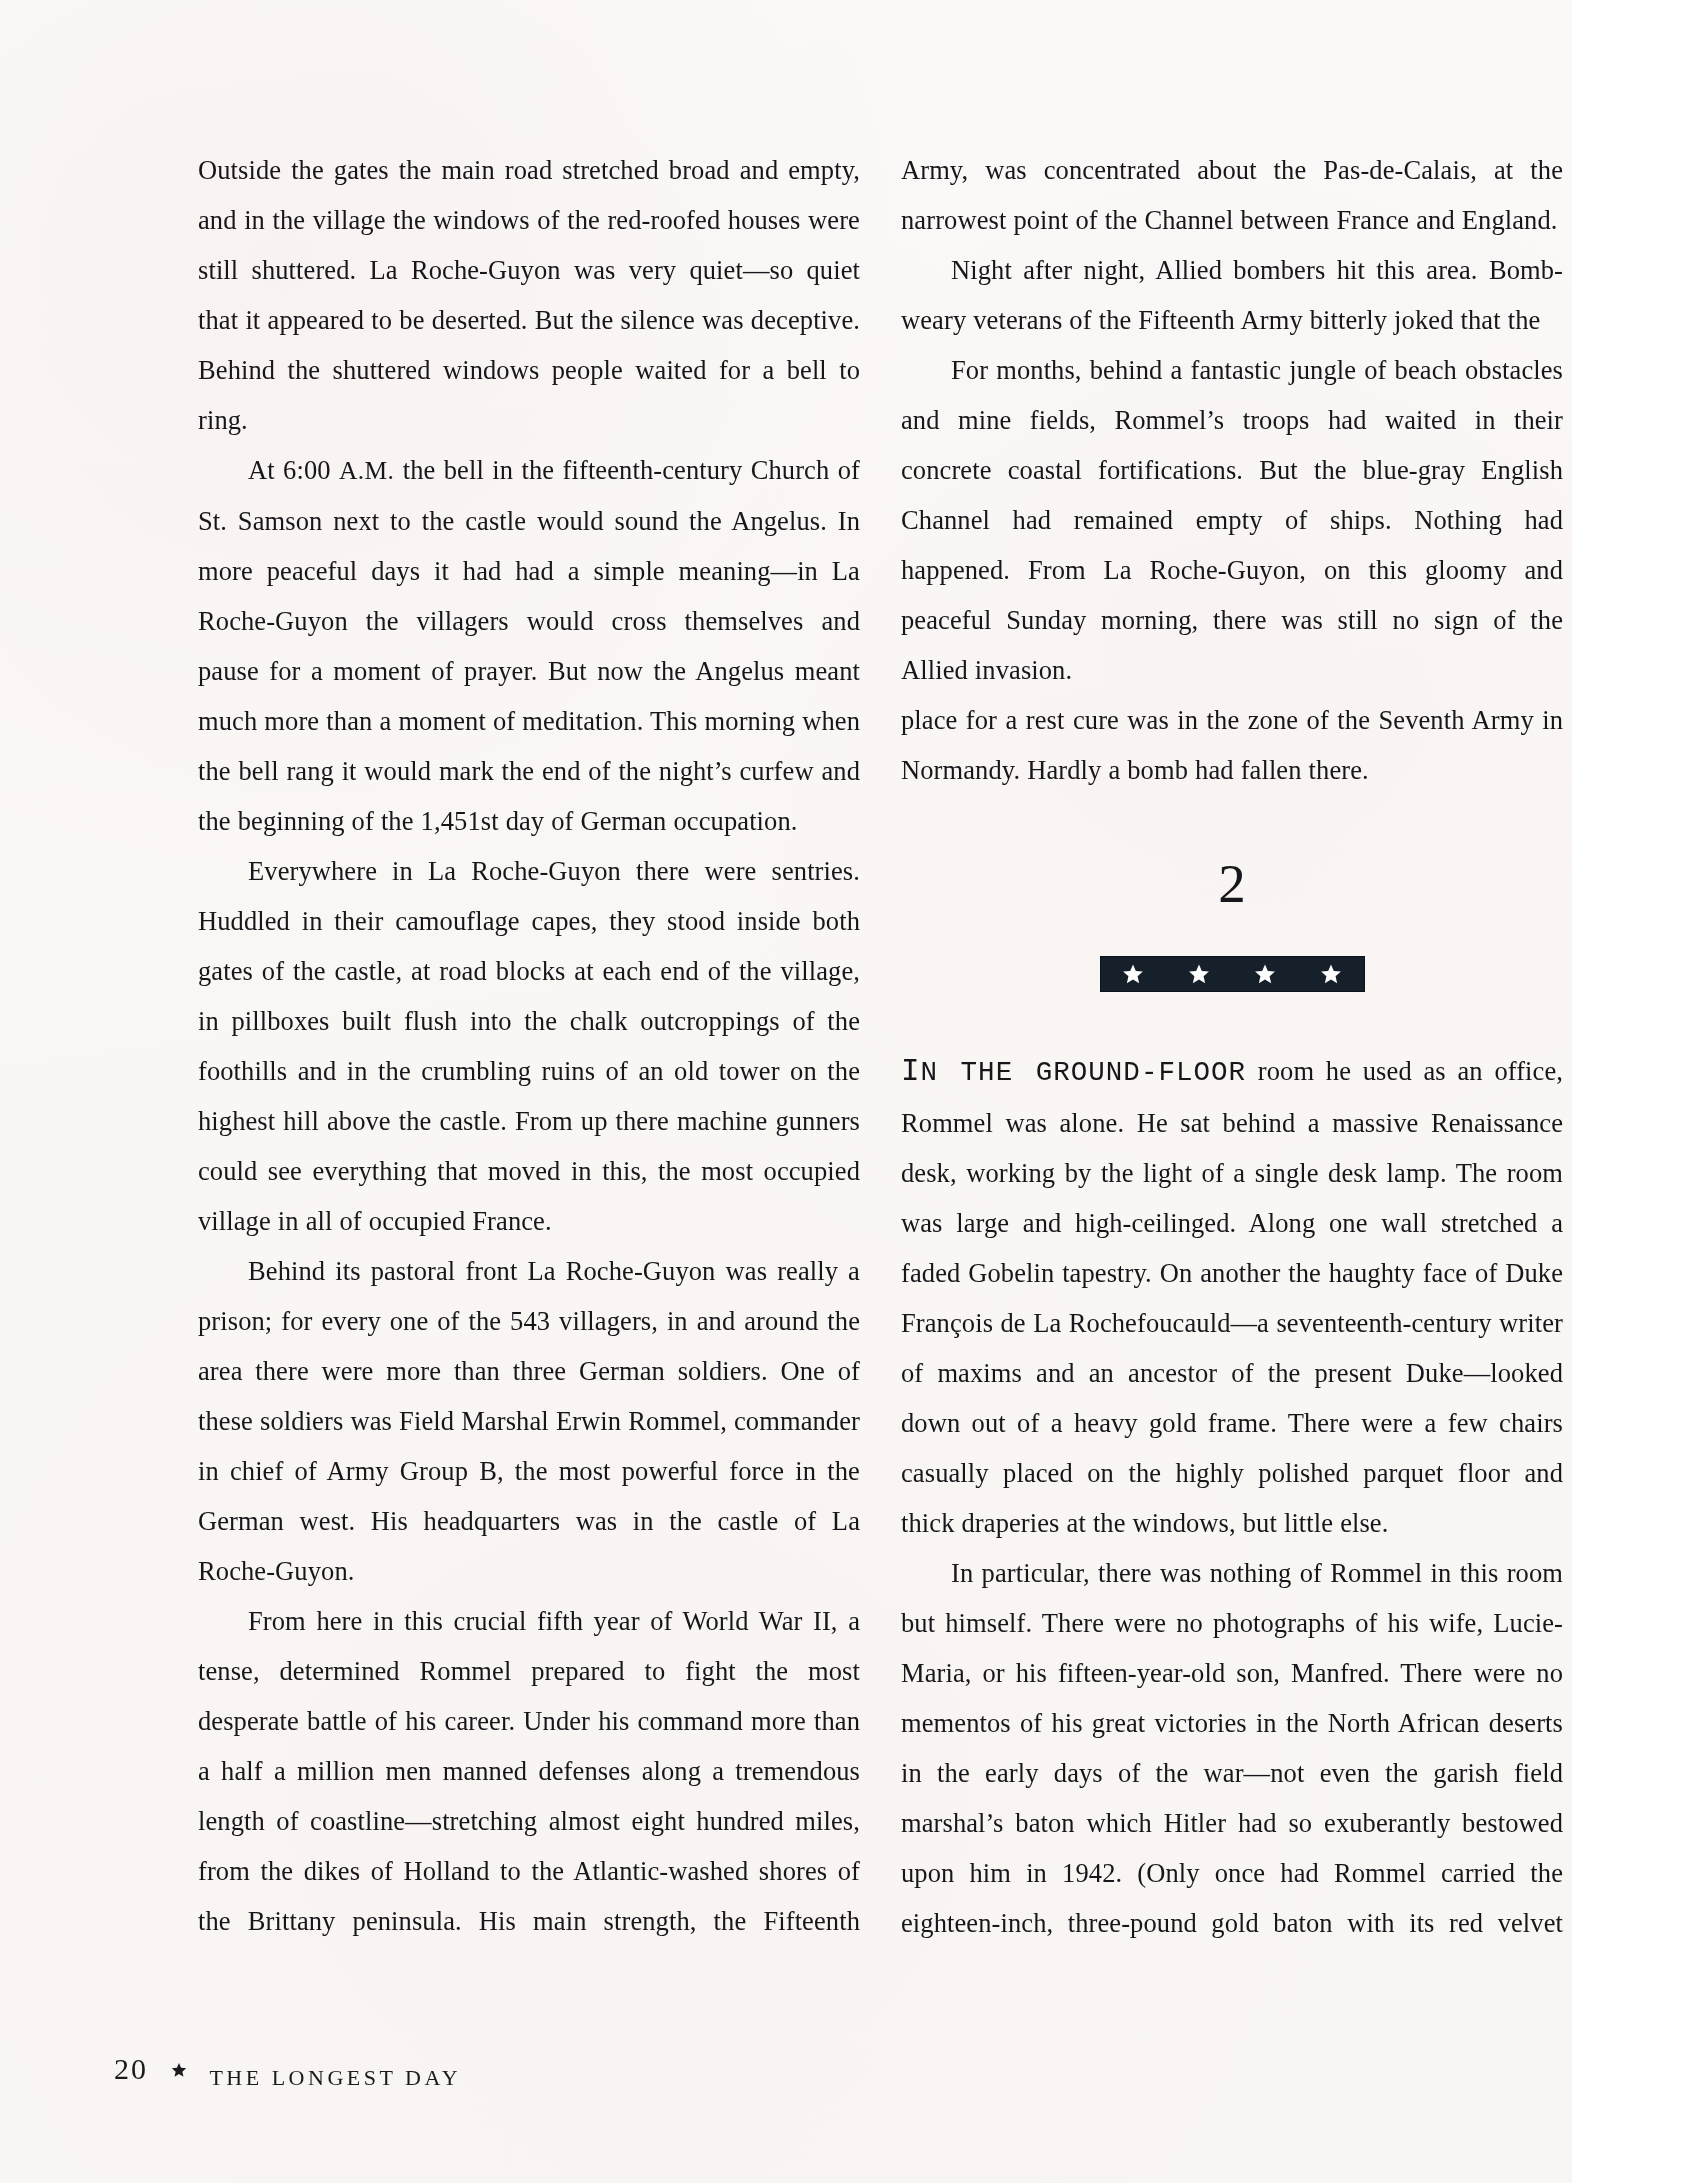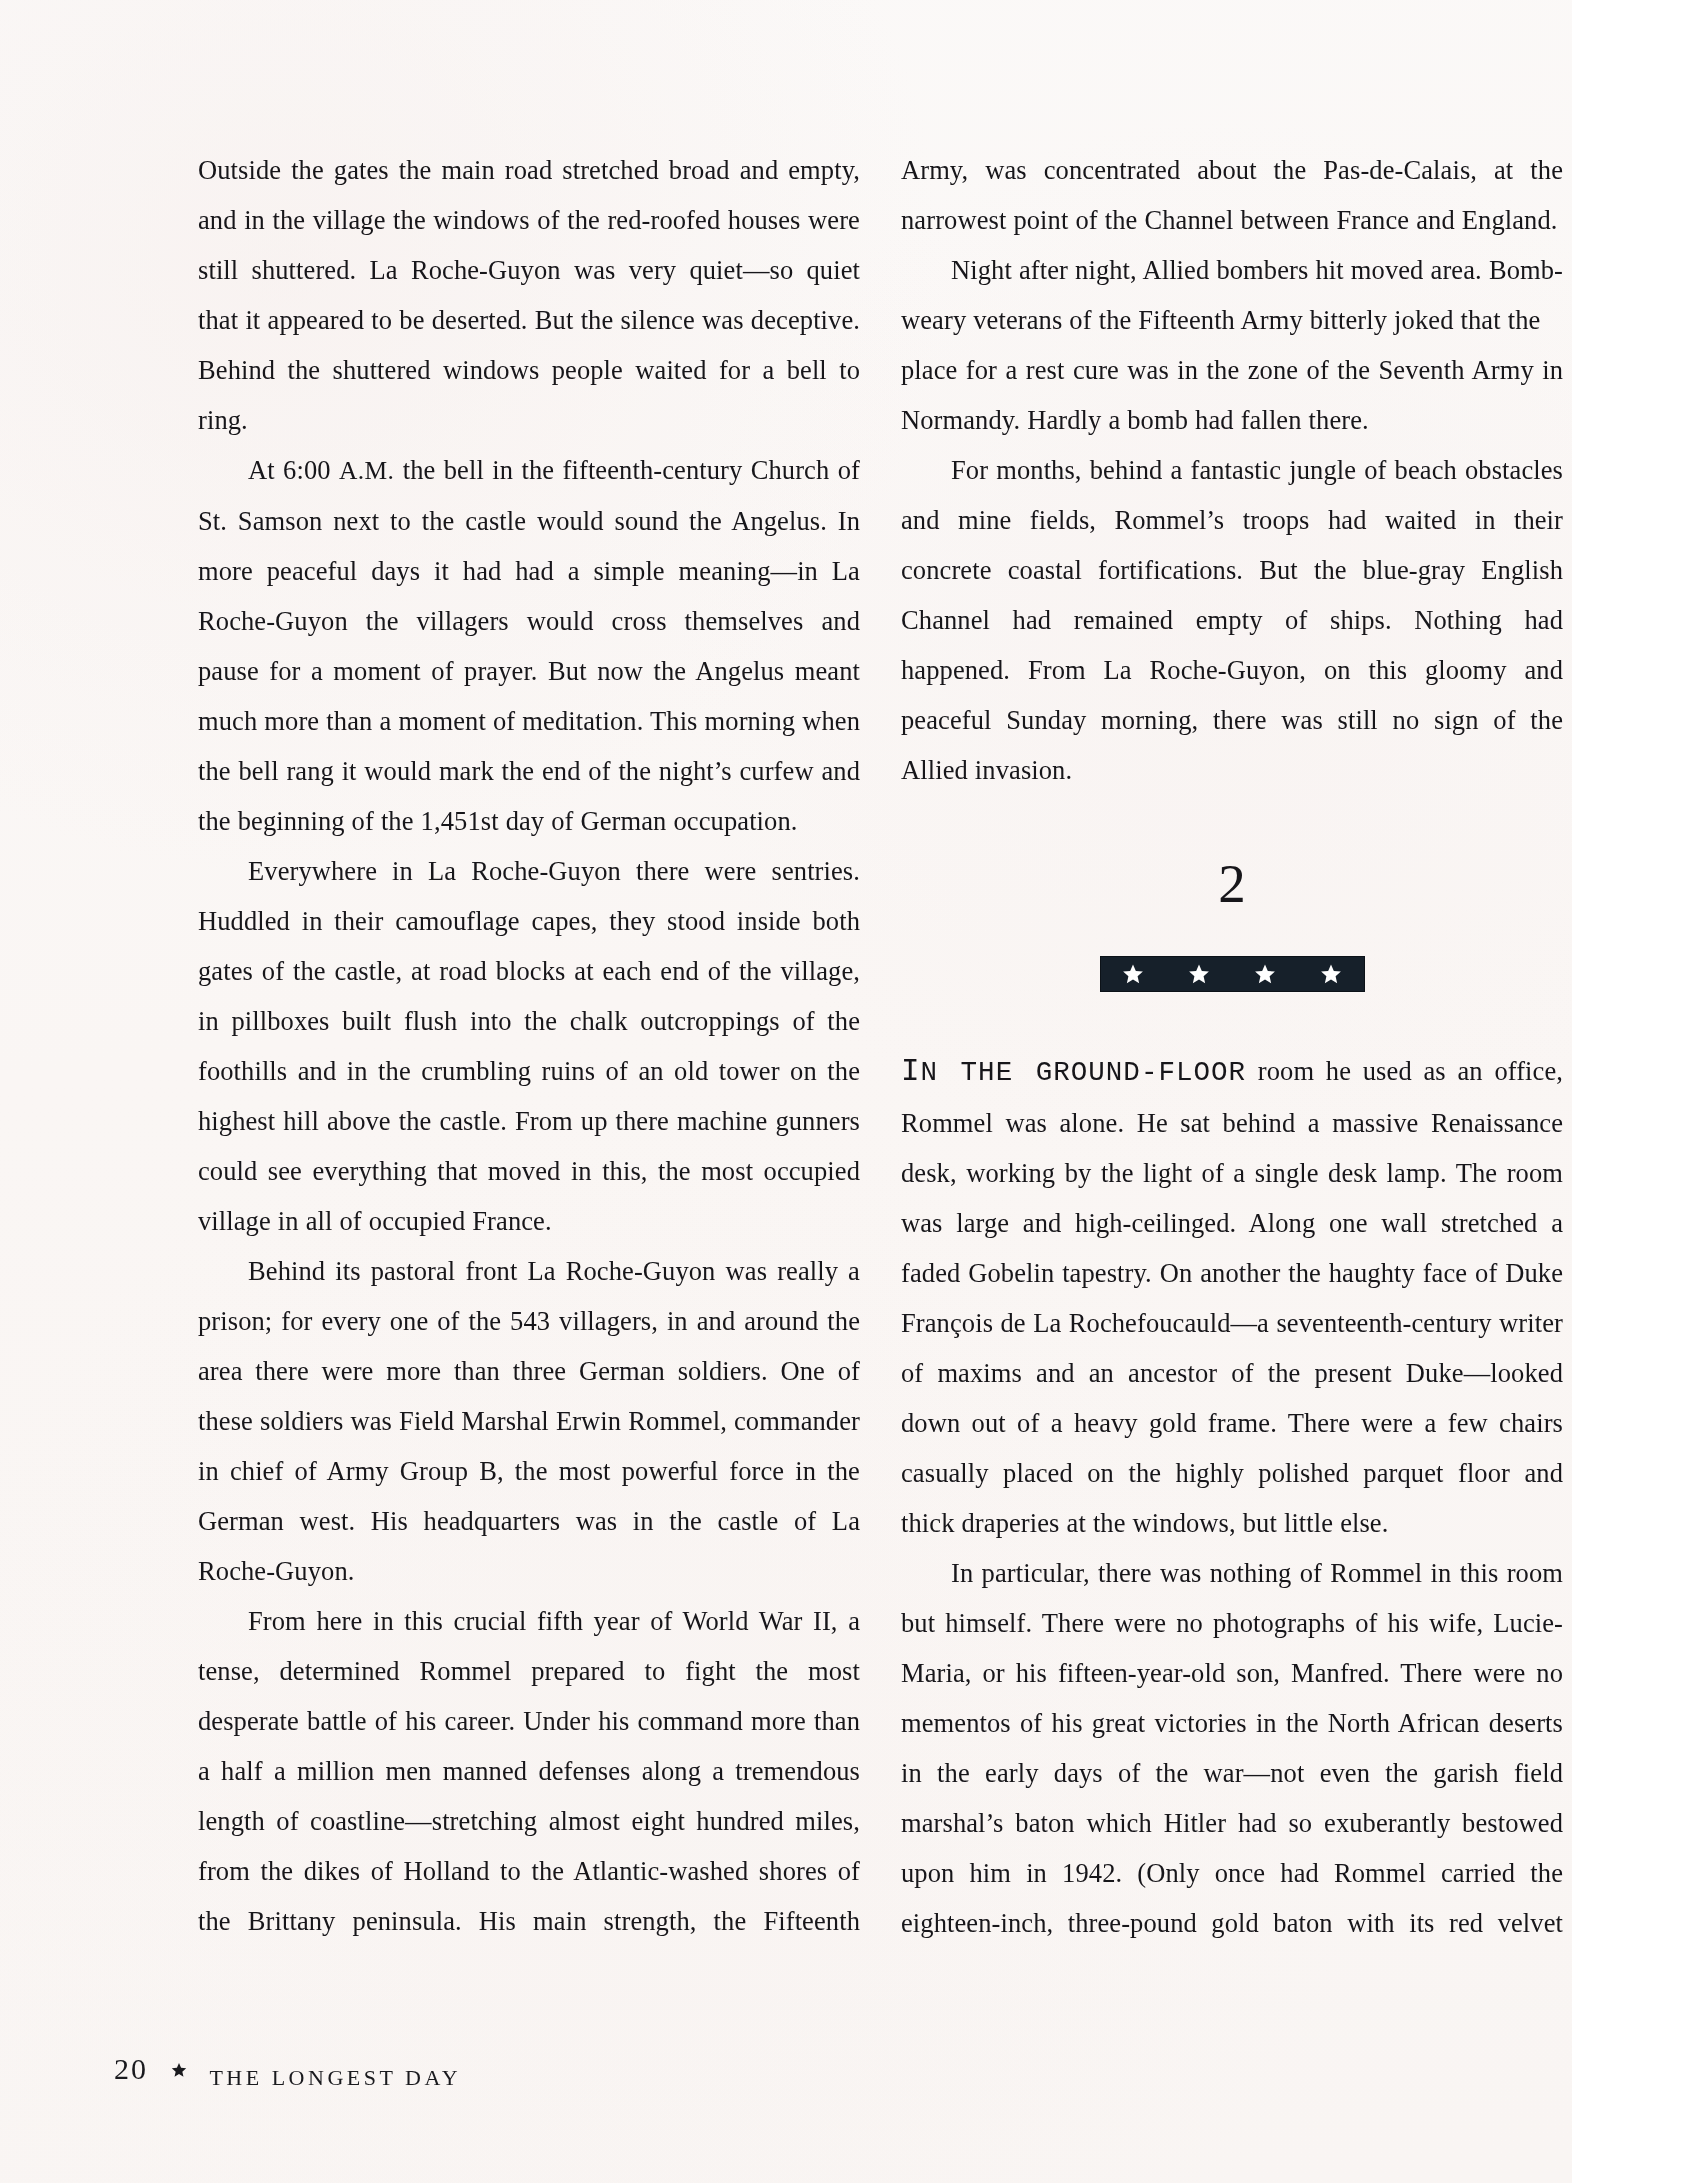--- a/index.html
+++ b/index.html
@@ -154,25 +154,25 @@
     <p class="para noindent">Outside the gates the main road stretched broad and empty, and in the village the windows of the red-roofed houses were still shuttered. La Roche-Guyon was very quiet—so quiet that it appeared to be deserted. But the silence was deceptive. Behind the shuttered windows people waited for a bell to ring.</p>
 
     <p class="para"><span>At 6:00 </span><span class="smallcaps">A.M.</span><span> the bell in the fifteenth-century Church of St. Samson next to the castle would sound the Angelus. In more peaceful days it had had a simple meaning—in La Roche-Guyon the villagers would cross themselves and pause for a moment of prayer. But now the Angelus meant much more than a moment of meditation. This morning when the bell rang it would mark the end of the night’s curfew and the beginning of the 1,451st day of German occupation.</span></p>
 
     <p class="para">Everywhere in La Roche-Guyon there were sentries. Huddled in their camouflage capes, they stood inside both gates of the castle, at road blocks at each end of the village, in pillboxes built flush into the chalk outcroppings of the foothills and in the crumbling ruins of an old tower on the highest hill above the castle. From up there machine gunners could see everything that moved in this, the most occupied village in all of occupied France.</p>
 
     <p class="para">Behind its pastoral front La Roche-Guyon was really a prison; for every one of the 543 villagers, in and around the area there were more than three German soldiers. One of these soldiers was Field Marshal Erwin Rommel, commander in chief of Army Group B, the most powerful force in the German west. His headquarters was in the castle of La Roche-Guyon.</p>
 
     <p class="para">From here in this crucial fifth year of World War II, a tense, determined Rommel prepared to fight the most desperate battle of his career. Under his command more than a half a million men manned defenses along a tremendous length of coastline—stretching almost eight hundred miles, from the dikes of Holland to the Atlantic-washed shores of the Brittany peninsula. His main strength, the Fifteenth Army, was concentrated about the Pas-de-Calais, at the narrowest point of the Channel between France and England.</p>
 
-    <p class="para">Night after night, Allied bombers hit moved area. Bomb-weary veterans of the Fifteenth Army bitterly joked that the</p>
+    <p class="para">Night after night, Allied bombers hit this area. Bomb-weary veterans of the Fifteenth Army bitterly joked that the</p>
+
+    <p class="para">For months, behind a fantastic jungle of beach obstacles and mine fields, Rommel’s troops had waited in their concrete coastal fortifications. But the blue-gray English Channel had remained empty of ships. Nothing had happened. From La Roche-Guyon, on this gloomy and peaceful Sunday morning, there was still no sign of the Allied invasion.</p>
 
     <p class="para noindent">place for a rest cure was in the zone of the Seventh Army in Normandy. Hardly a bomb had fallen there.</p>
-
-    <p class="para">For months, behind a fantastic jungle of beach obstacles and mine fields, Rommel’s troops had waited in their concrete coastal fortifications. But the blue-gray English Channel had remained empty of ships. Nothing had happened. From La Roche-Guyon, on this gloomy and peaceful Sunday morning, there was still no sign of the Allied invasion.</p>
 
 
     <div class="chapter-opener">
       <div class="chapter-number">2</div>
 
       <div class="star-bar">
         <span class="star-icon">
           <svg viewBox="0 0 24 24" width="22" height="22" aria-hidden="true">
             <polygon fill="#ffffff" points="12,1.6 15.1,8.7 22.8,9.4 17,14.5 18.7,22 12,18 5.3,22 7,14.5 1.2,9.4 8.9,8.7"></polygon>
           </svg>

